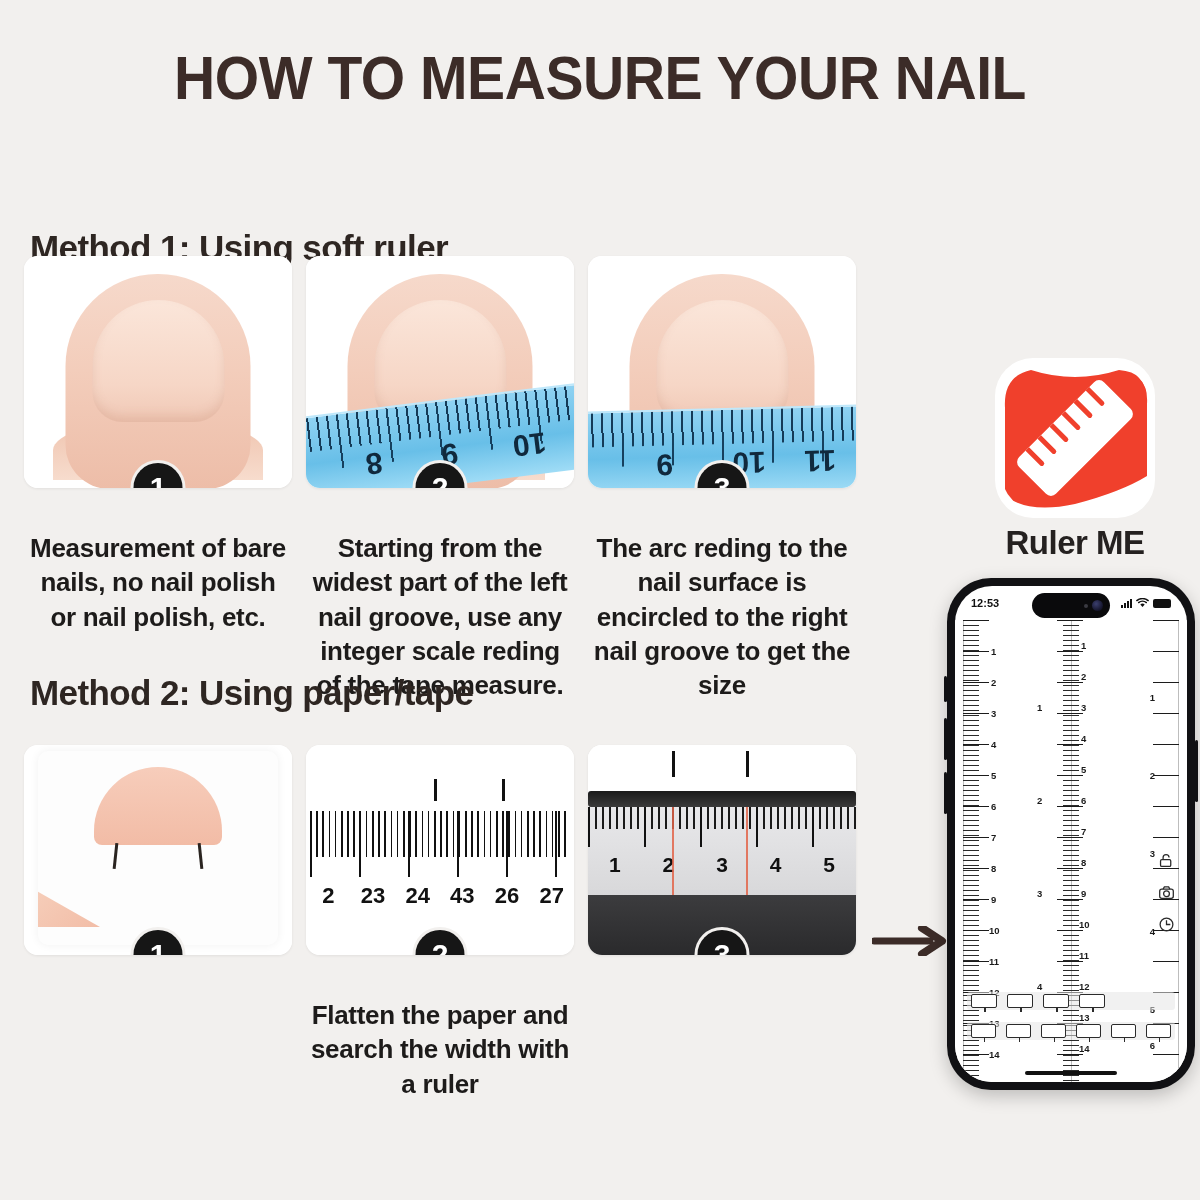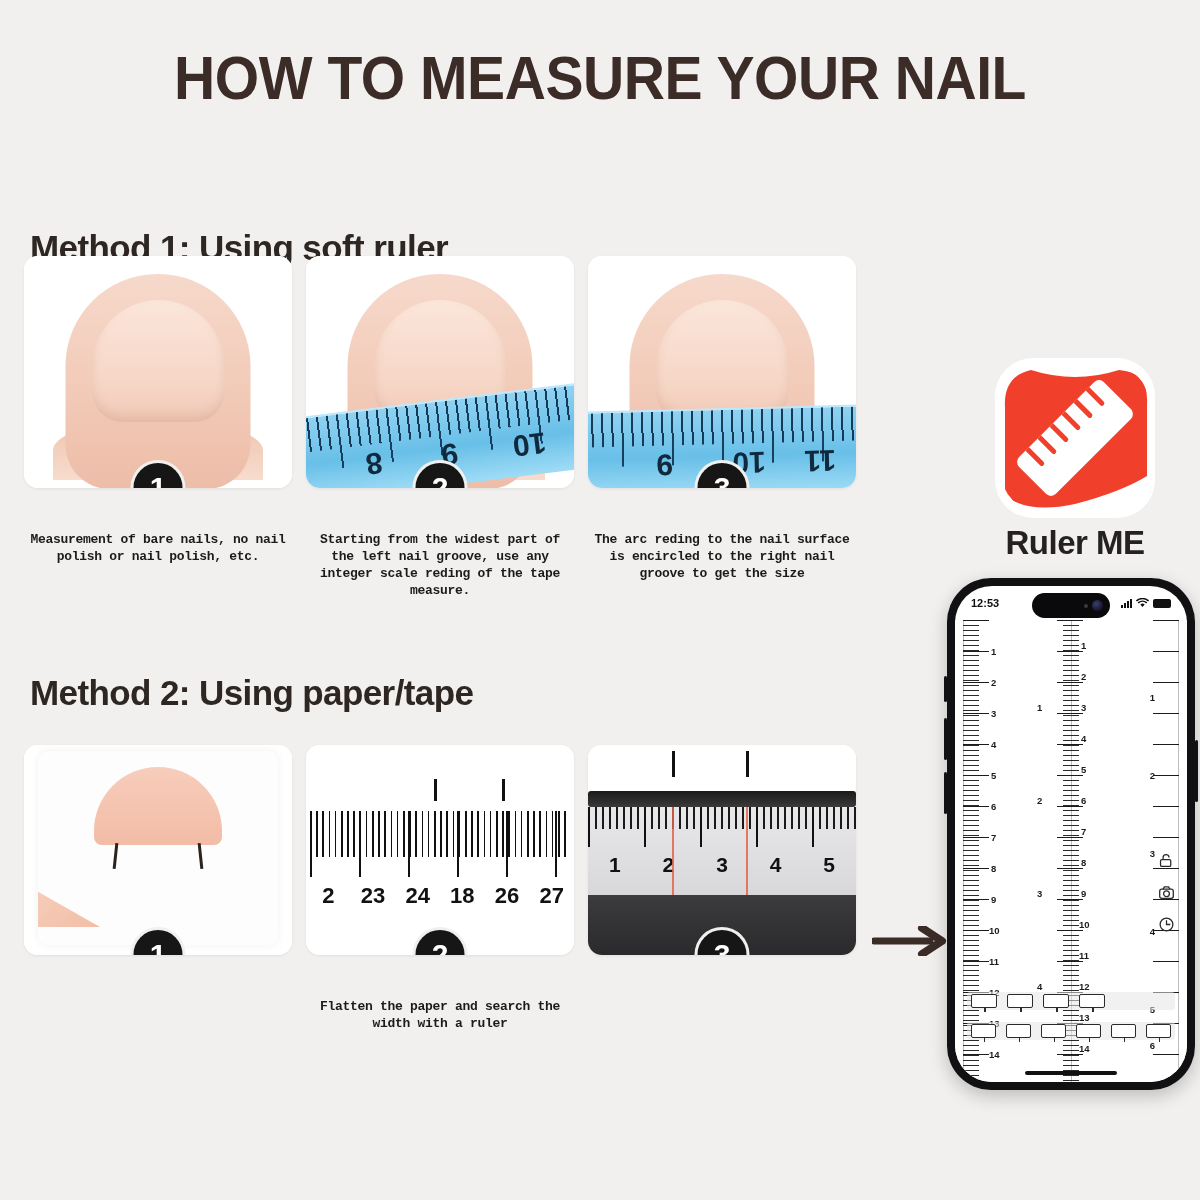--- a/index.html
+++ b/index.html
@@ -50,24 +50,23 @@
     position: absolute; left: 50%; bottom: -24px; transform: translateX(-50%);
     width: 49px; height: 49px; border-radius: 50%;
     background: #161616; color: #fff;
     display: flex; align-items: center; justify-content: center;
     font-size: 30px; font-weight: 800;
     z-index: 6;
     box-shadow: 0 0 0 3px #f2f0ee;
   }
   .caption {
     margin-top: 43px; text-align: center;
-    font-size: 13px; font-weight: 800; line-height: 1.32;
+    font-size: 26px; font-weight: 800; line-height: 1.32;
     color: #1d1b1a; padding: 0 2px;
     letter-spacing: -0.3px;
-    font-family: Liberation Mono, monospace;
   }
 
   
   .thumb-scene { position: absolute; inset: 0; background: #fff; }
   .finger {
     position: absolute; left: 50%; transform: translateX(-50%);
     width: 185px; height: 215px; top: 18px;
     background: linear-gradient(180deg,#f6d9cb 0%,#f3cdbb 45%,#edbda8 100%);
     border-radius: 92px 92px 44px 44px;
   }
@@ -341,21 +340,21 @@
         <div class="ruler-flat">
           <div class="pin" style="left:128px"></div>
           <div class="pin" style="left:196px"></div>
           <div class="ruler-band">
             <div class="ruler-ticks-sm"></div>
             <div class="ruler-ticks-lg"></div>
             <div class="ruler-nums">
               <span>2</span>
               <span>23</span>
               <span>24</span>
-              <span>18</span>
+              <span>43</span>
               <span>26</span>
               <span>27</span>
             </div>
           </div>
         </div>
         <div class="badge">2</div>
       </div>
       <div class="caption">Flatten the paper and search the width with a ruler</div>
     </div>
 

